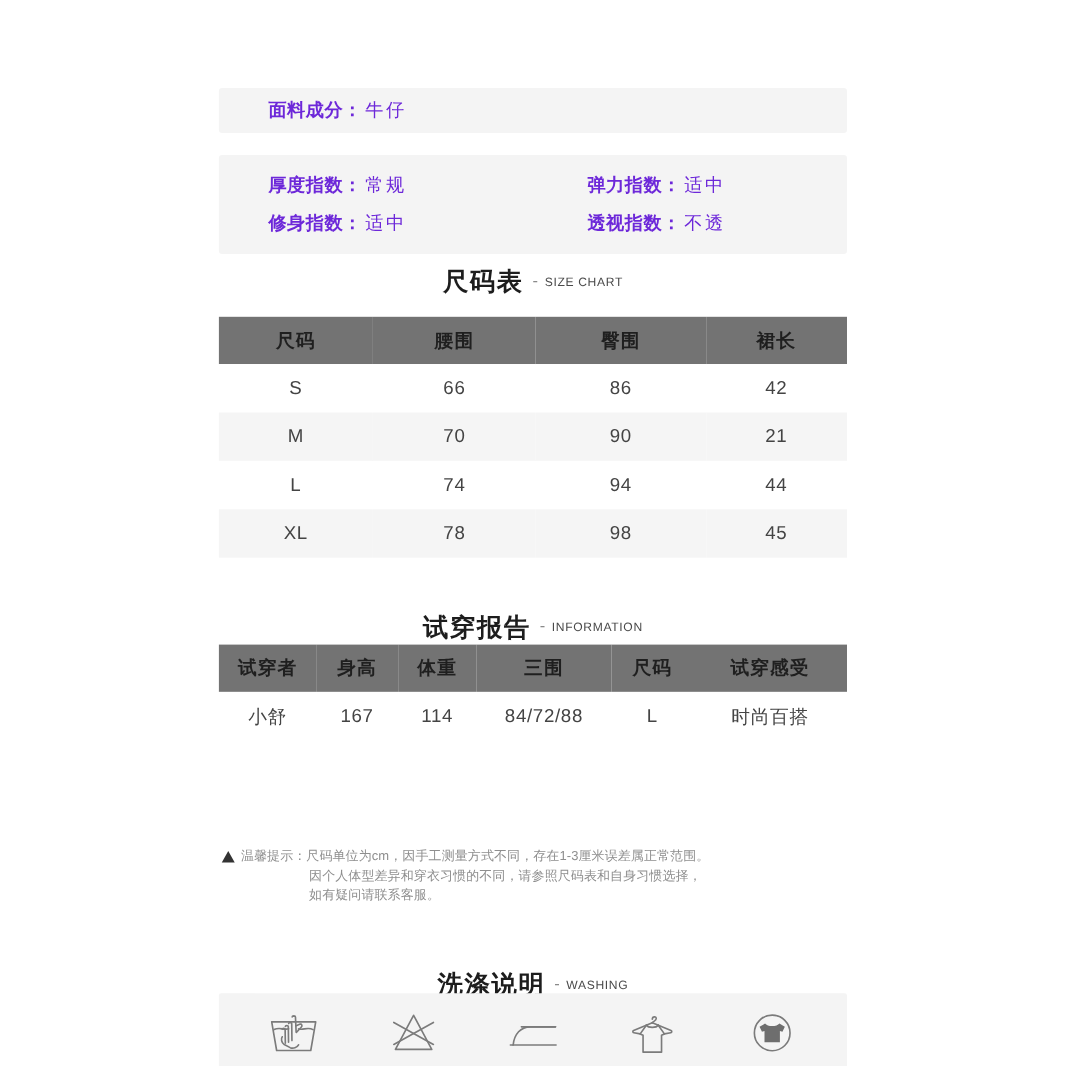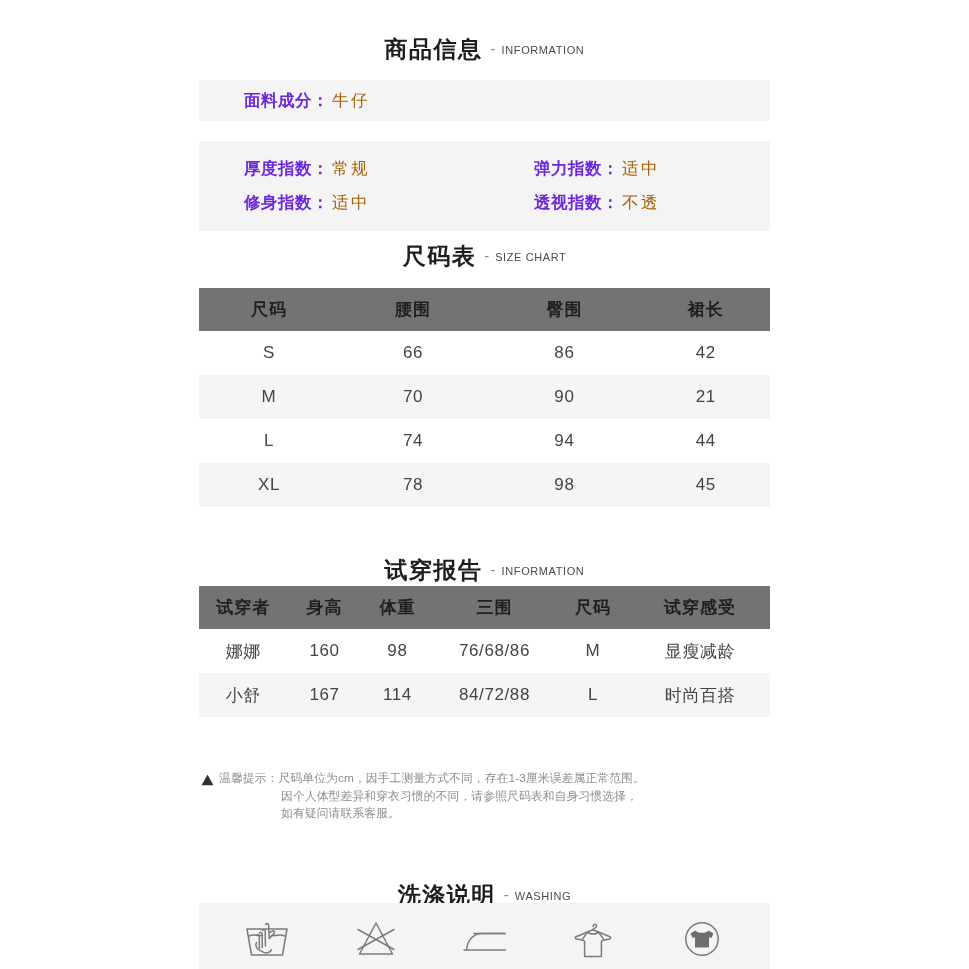--- a/index.html
+++ b/index.html
@@ -86,21 +86,21 @@
   }
   .info-cell.c1 { width: 290px; }
   .lbl {
     font-size: 16.5px;
     font-weight: bold;
     color: #6d28d9;
     letter-spacing: 0.5px;
   }
   .val {
     font-size: 16.5px;
-    color: #a16207;
+    color: #6d28d9;
     letter-spacing: 2.5px;
     margin-left: 3px;
   }
 
   
   table.tbl {
     width: 571px;
     border-collapse: collapse;
     table-layout: fixed;
   }
@@ -184,25 +184,20 @@
     align-items: center;
     justify-content: center;
   }
   .wash-item svg { display: block; }
 </style>
 </head>
 <body>
 
 <div class="page">
 
-  <div class="container" style="top:38px;">
-    <div class="sec-head">
-      <span class="cn">商品信息</span><span class="dash">-</span><span class="en">INFORMATION</span>
-    </div>
-  </div>
 
   <div class="container" style="top:80px;">
     <div class="info-box single">
       <span class="lbl">面料成分：</span><span class="val">牛仔</span>
     </div>
   </div>
 
   <div class="container" style="top:141px;">
     <div class="info-box grid">
       <div class="info-row">
@@ -299,28 +294,20 @@
         <tr>
           <th>试穿者</th>
           <th>身高</th>
           <th>体重</th>
           <th>三围</th>
           <th>尺码</th>
           <th>试穿感受</th>
         </tr>
       </thead>
       <tbody>
-        <tr>
-          <td>娜娜</td>
-          <td>160</td>
-          <td>98</td>
-          <td>76/68/86</td>
-          <td>M</td>
-          <td>显瘦减龄</td>
-        </tr>
         <tr>
           <td>小舒</td>
           <td>167</td>
           <td>114</td>
           <td>84/72/88</td>
           <td>L</td>
           <td>时尚百搭</td>
         </tr>
       </tbody>
     </table>

